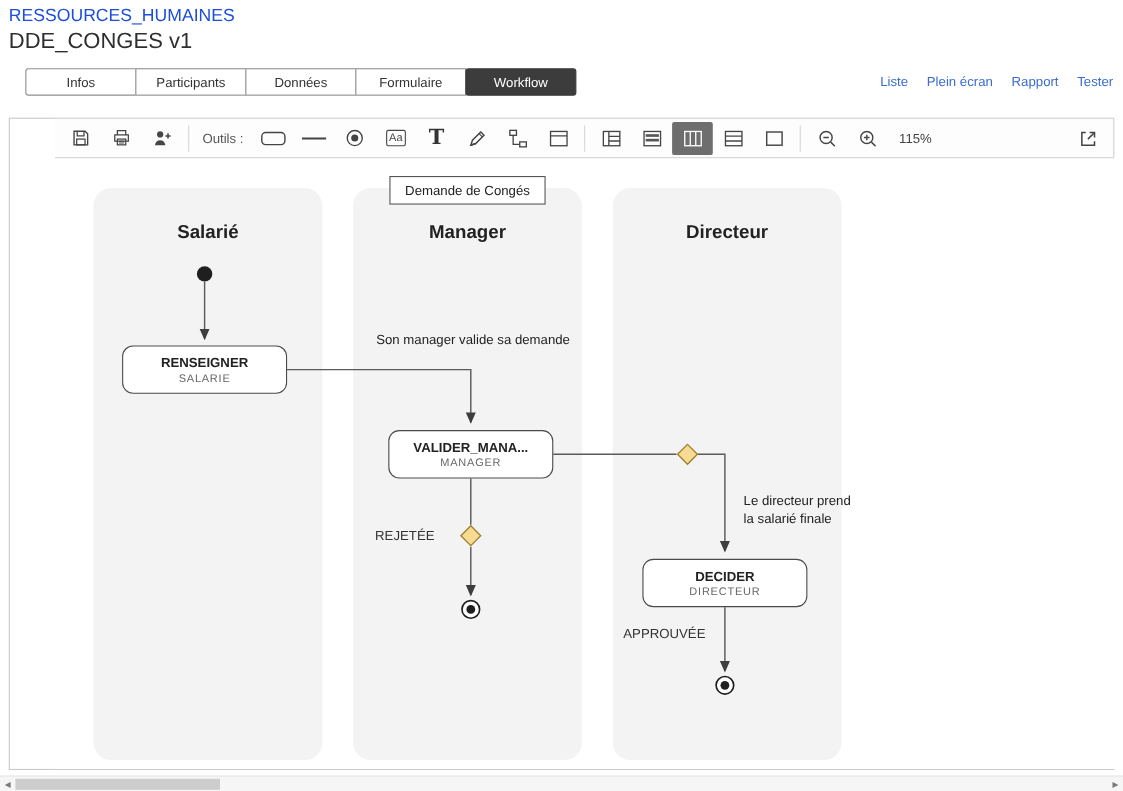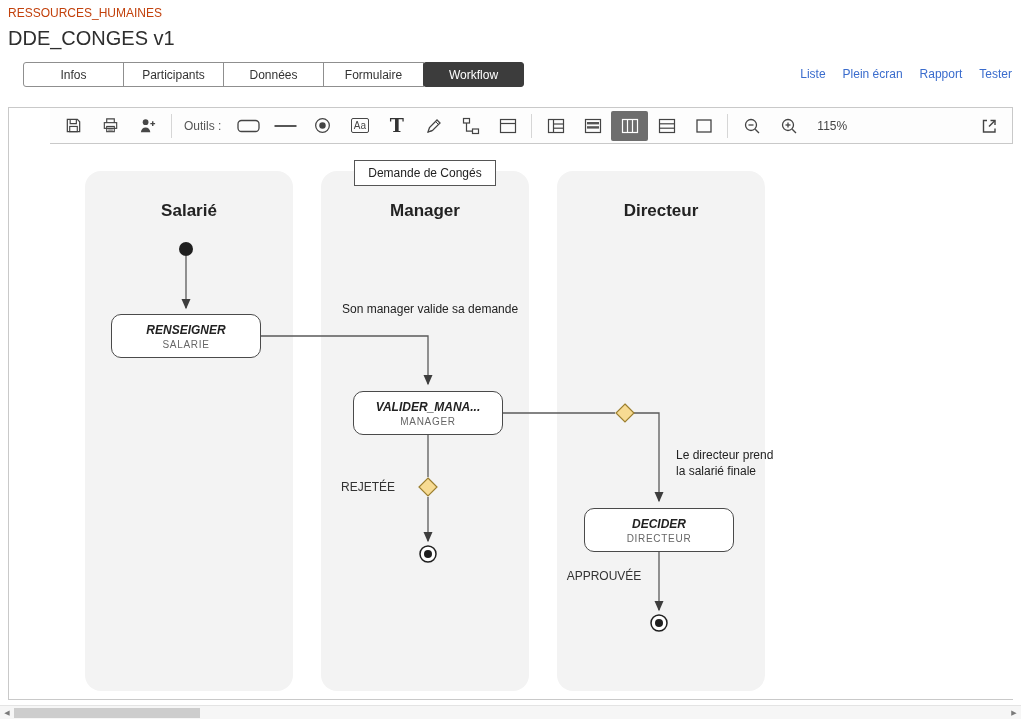--- a/index.html
+++ b/index.html
@@ -2,21 +2,21 @@
 <html><head>
 <meta charset="utf-8">
 <style>
   * { margin:0; padding:0; box-sizing:border-box; }
   html,body { width:1021px; height:719px; }
   body {
     position:relative; background:#fff; overflow:hidden;
     font-family:"Liberation Sans", sans-serif; color:#333;
   }
   
-  .breadcrumb { position:absolute; left:8px; top:6px; font-size:12px; color:#c2410c; cursor:pointer; }
+  .breadcrumb { position:absolute; left:8px; top:6px; font-size:16px; color:#1d4ed8; cursor:pointer; }
   .page-title { position:absolute; left:8px; top:27px; font-size:20px; font-weight:400; color:#2e2e2e; }
   .tabs { position:absolute; left:8px; top:62px; display:flex; }
   .tab {
     width:101px; height:25px; margin-left:-1px; background:#fff;
     border:1px solid #8f8f8f; font-size:12px; color:#333;
     display:flex; align-items:center; justify-content:center; cursor:pointer;
   }
   .tab:first-child { margin-left:15px; border-radius:3px 0 0 3px; }
   .tab.active { background:#3c3c3c; border-color:#3c3c3c; color:#fff; border-radius:3px; position:relative; z-index:1; }
   .header-links { position:absolute; right:9px; top:67px; display:flex; gap:17px; font-size:12px; }
@@ -43,21 +43,21 @@
     position:absolute; left:304px; top:16px; width:142px; height:26px; z-index:3;
     background:#fff; border:1px solid #555; font-size:12px; color:#222;
     display:flex; align-items:center; justify-content:center;
   }
   .connectors { position:absolute; left:0; top:0; z-index:1; }
   .task {
     position:absolute; width:150px; height:44px; z-index:2;
     background:#fff; border:1.5px solid #4a4a4a; border-radius:10px;
     display:flex; flex-direction:column; align-items:center; justify-content:center; gap:2px; cursor:move;
   }
-  .task-name { font-size:12px; font-weight:bold; color:#222;font-style:italic; }
+  .task-name { font-size:12px; font-weight:bold; color:#222; }
   .task-role { font-size:10px; color:#666; letter-spacing:0.7px; }
   .annotation { position:absolute; z-index:2; font-size:12px; line-height:1.3; color:#222; white-space:pre-line; }
   .transition-label { position:absolute; z-index:2; font-size:12px; color:#333; text-align:center; }
   
   .vscroll { position:absolute; right:0; top:0; width:14px; height:555px; background:#f6f6f6; border-left:1px solid #e4e4e4; z-index:6; }
   .vscroll .sb-arrow { position:absolute; left:0; width:14px; height:14px; font-size:7px; color:#7a7a7a; display:flex; align-items:center; justify-content:center; cursor:pointer; }
   .vscroll .up { top:0; }  .vscroll .down { bottom:0; }
   .vscroll .thumb { position:absolute; left:2px; top:15px; width:10px; height:44px; background:#cdcdcd; cursor:pointer; }
   .hscroll { position:absolute; left:0; top:705px; width:1021px; height:14px; background:#f6f6f6; border-top:1px solid #e4e4e4; }
   .hscroll .sb-arrow { position:absolute; top:0; width:14px; height:14px; font-size:7px; color:#7a7a7a; display:flex; align-items:center; justify-content:center; cursor:pointer; }

